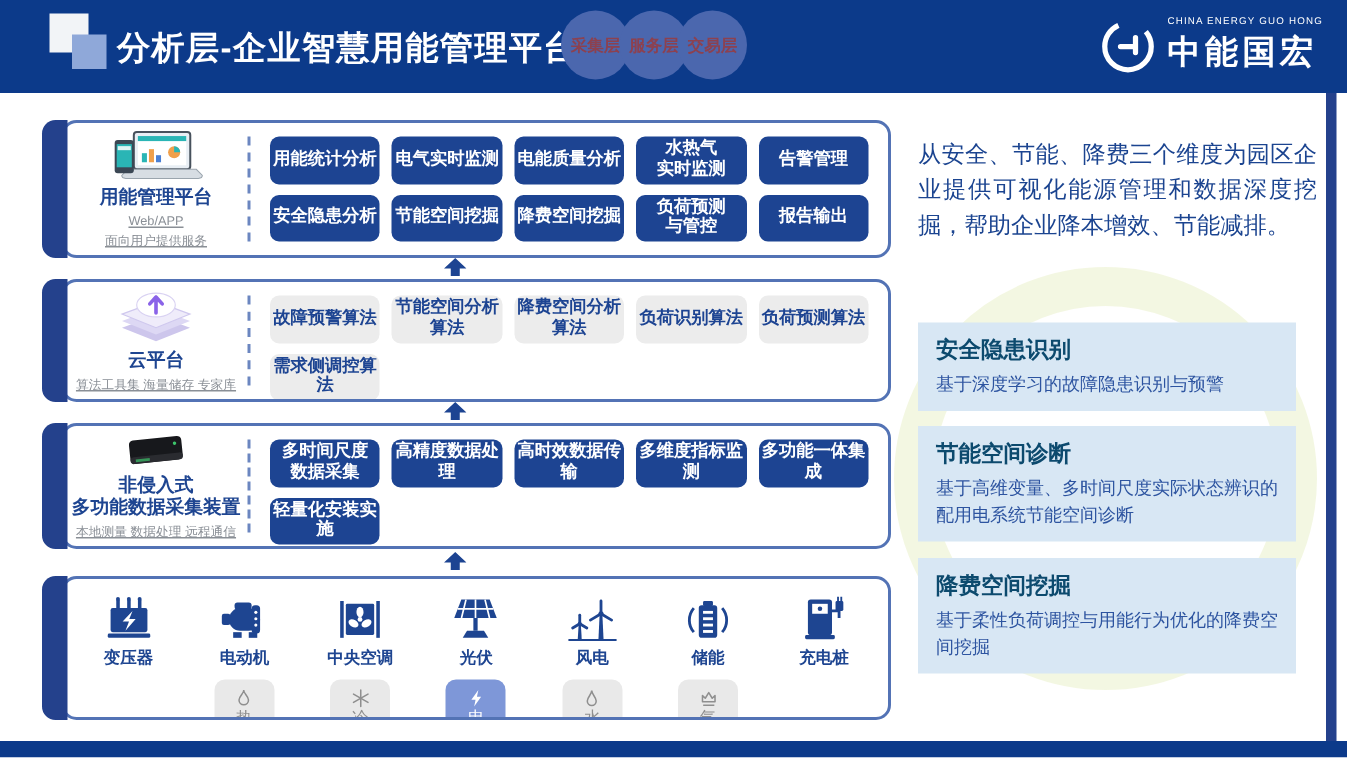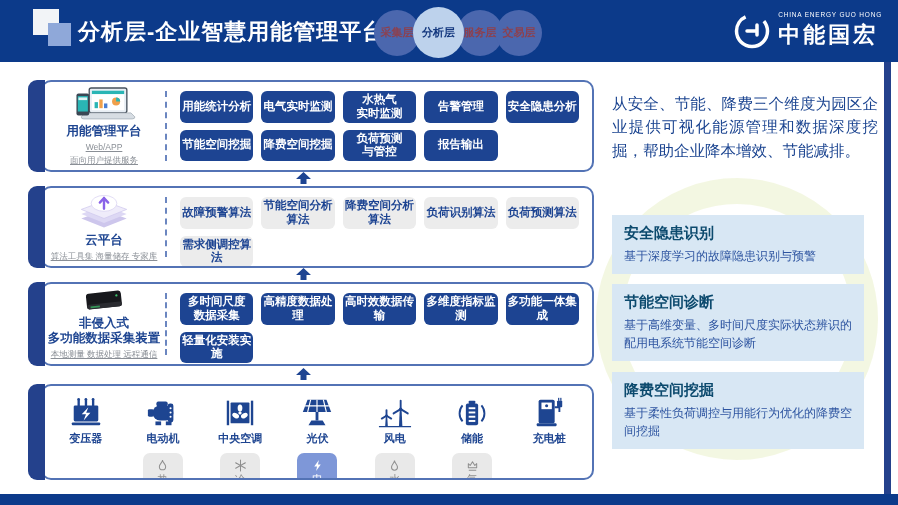--- a/index.html
+++ b/index.html
@@ -74,23 +74,20 @@
 <body>
 
 <div class="header">
   <div class="hdr-sq1"></div>
   <div class="hdr-sq2"></div>
   <div class="hdr-title">分析层-企业智慧用能管理平台</div>
   <div class="tabs">
     <div class="tab">
         <span>采集层</span>
       </div>
-    <div class="tab active">
-        <span>分析层</span>
-      </div>
     <div class="tab">
         <span>服务层</span>
       </div>
     <div class="tab">
         <span>交易层</span>
       </div>
   </div>
   <div class="logo">
     <svg width="38" height="38" viewBox="0 0 38 38">
       <circle cx="19" cy="19" r="15.5" fill="none" stroke="#fff" stroke-width="3.5" stroke-dasharray="78 20" stroke-dashoffset="12"></circle>
@@ -121,20 +118,21 @@
         <rect x="10" y="17" width="13" height="4" fill="#fff" opacity="0.85"></rect>
       </svg>
       <div class="zone-title">用能管理平台</div>
       <div class="zone-sub">Web/APP</div>
       <div class="zone-sub">面向用户提供服务</div>
     </div>
     <div class="divider"></div>
     <div class="btn-zone cols5">
       <div class="btn">用能统计分析</div>
       <div class="btn">电气实时监测</div>
+      <div class="btn">电能质量分析</div>
       <div class="btn">水热气
 实时监测</div>
       <div class="btn">告警管理</div>
       <div class="btn">安全隐患分析</div>
       <div class="btn">节能空间挖掘</div>
       <div class="btn">降费空间挖掘</div>
       <div class="btn">负荷预测
 与管控</div>
       <div class="btn">报告输出</div>
     </div>

